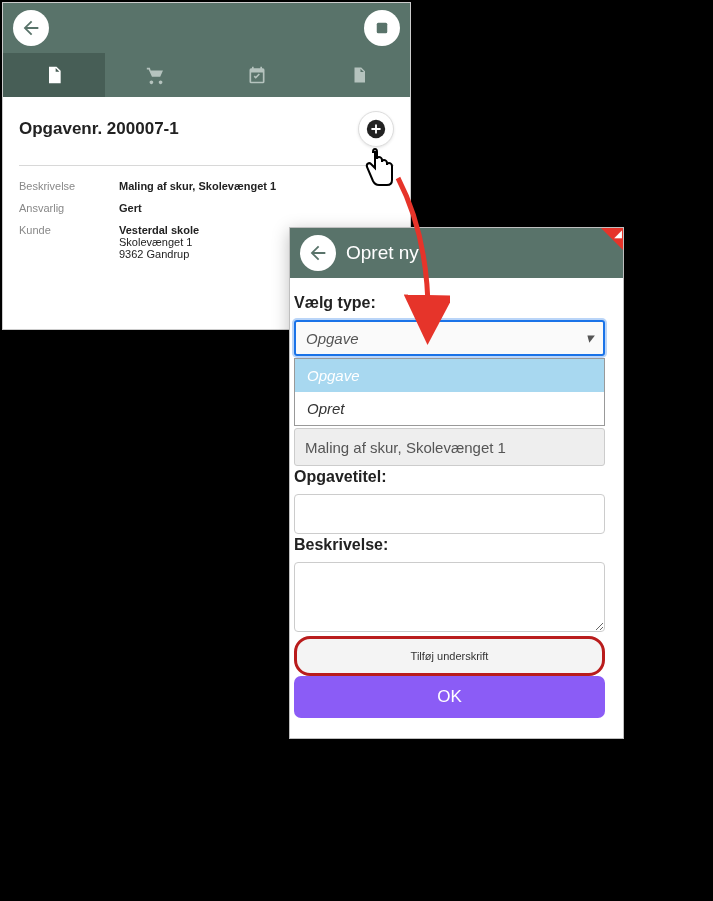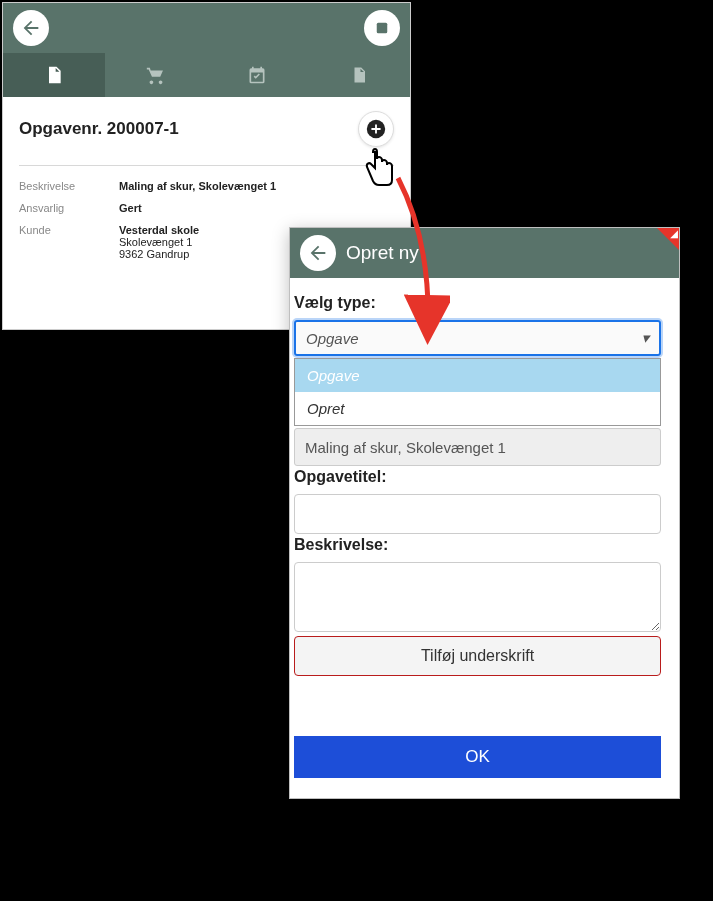--- a/index.html
+++ b/index.html
@@ -105,21 +105,21 @@
       top: 170px;
       z-index: 4;
       pointer-events: none;
     }
 
     
     .right-panel {
       position: absolute;
       left: 289px;
       top: 227px;
-      width: 391px;
+      width: 335px;
       background: #fff;
       border: 1px solid #bfbfbf;
       box-shadow: 0 4px 16px rgba(0,0,0,0.25);
     }
     .modal-header {
       background: #59736a;
       height: 50px;
       display: flex;
       align-items: center;
       padding: 0 10px;
@@ -220,35 +220,34 @@
       border-radius: 4px;
       padding: 8px 10px;
       font-size: 15px;
       background: #fff;
       resize: vertical;
     }
     .signature-btn {
       width: 100%;
       height: 40px;
       background: #f4f4f4;
-      border: 1px solid #b91c1c;
-      border-radius: 4px;
-      font-size: 16px;
+      border: 3px solid #b91c1c;
+      border-radius: 16px;
+      font-size: 11px;
       color: #333;
       cursor: pointer;
     }
     .ok-btn {
       width: 100%;
       height: 42px;
-      background: #1d4ed8;
+      background: #8b5cf6;
       border: none;
-      border-radius: 0;
+      border-radius: 7px;
       color: #fff;
       font-size: 17px;
-      margin-top: 60px;
       cursor: pointer;
     }
   </style>
 </head>
 <body>
 
 <div class="left-panel">
   <div class="left-header">
     <div class="hdr-btn">
       <svg width="22" height="22" viewBox="0 0 24 24">

